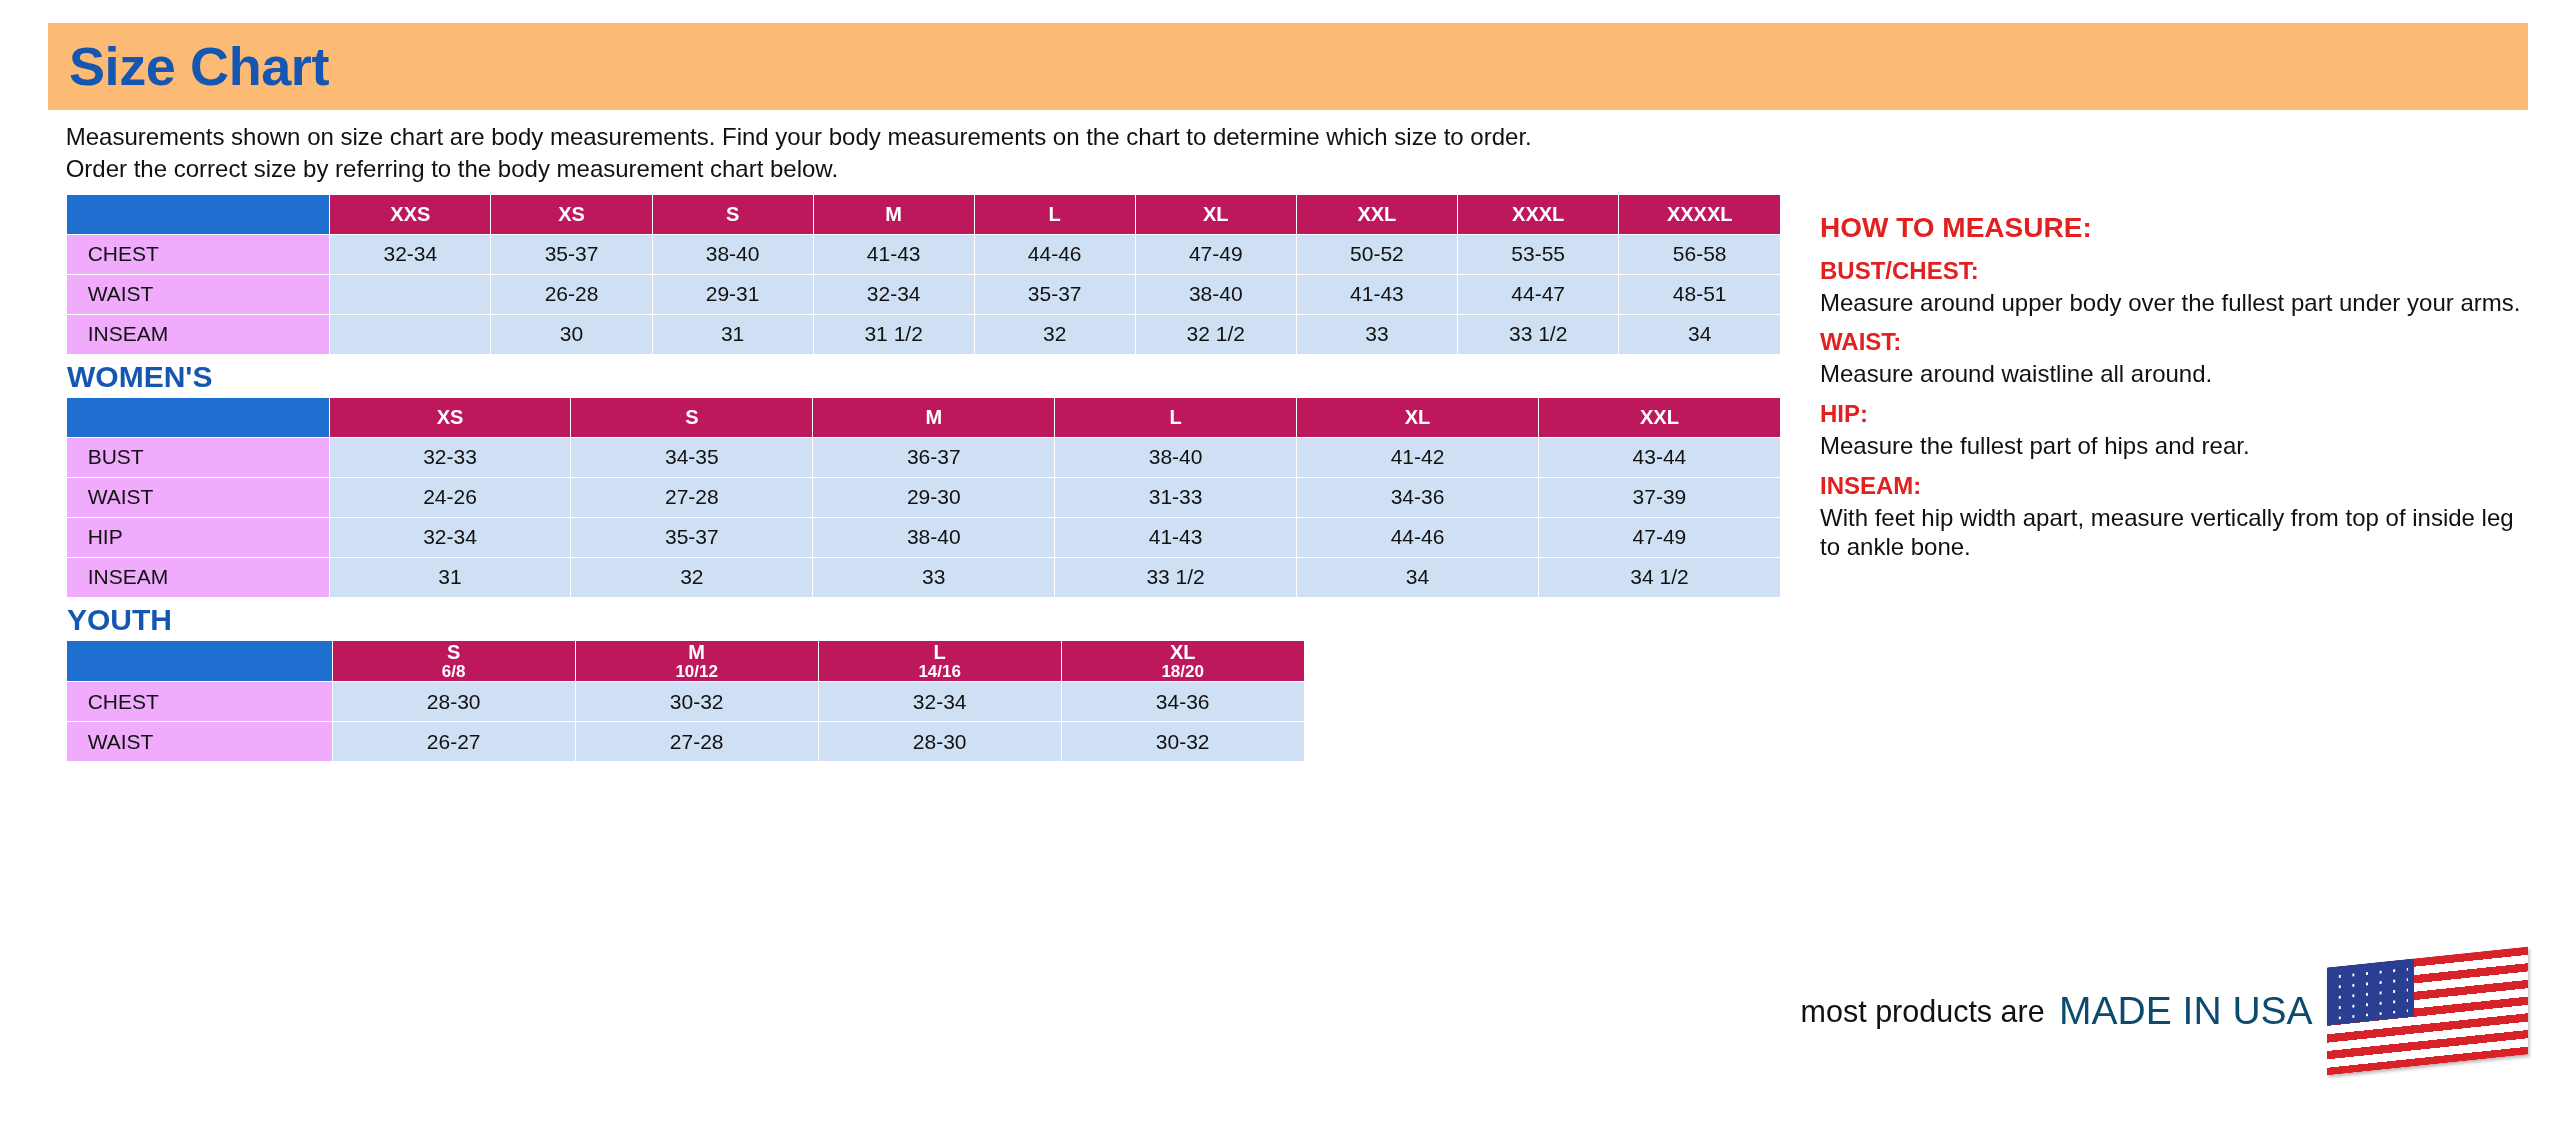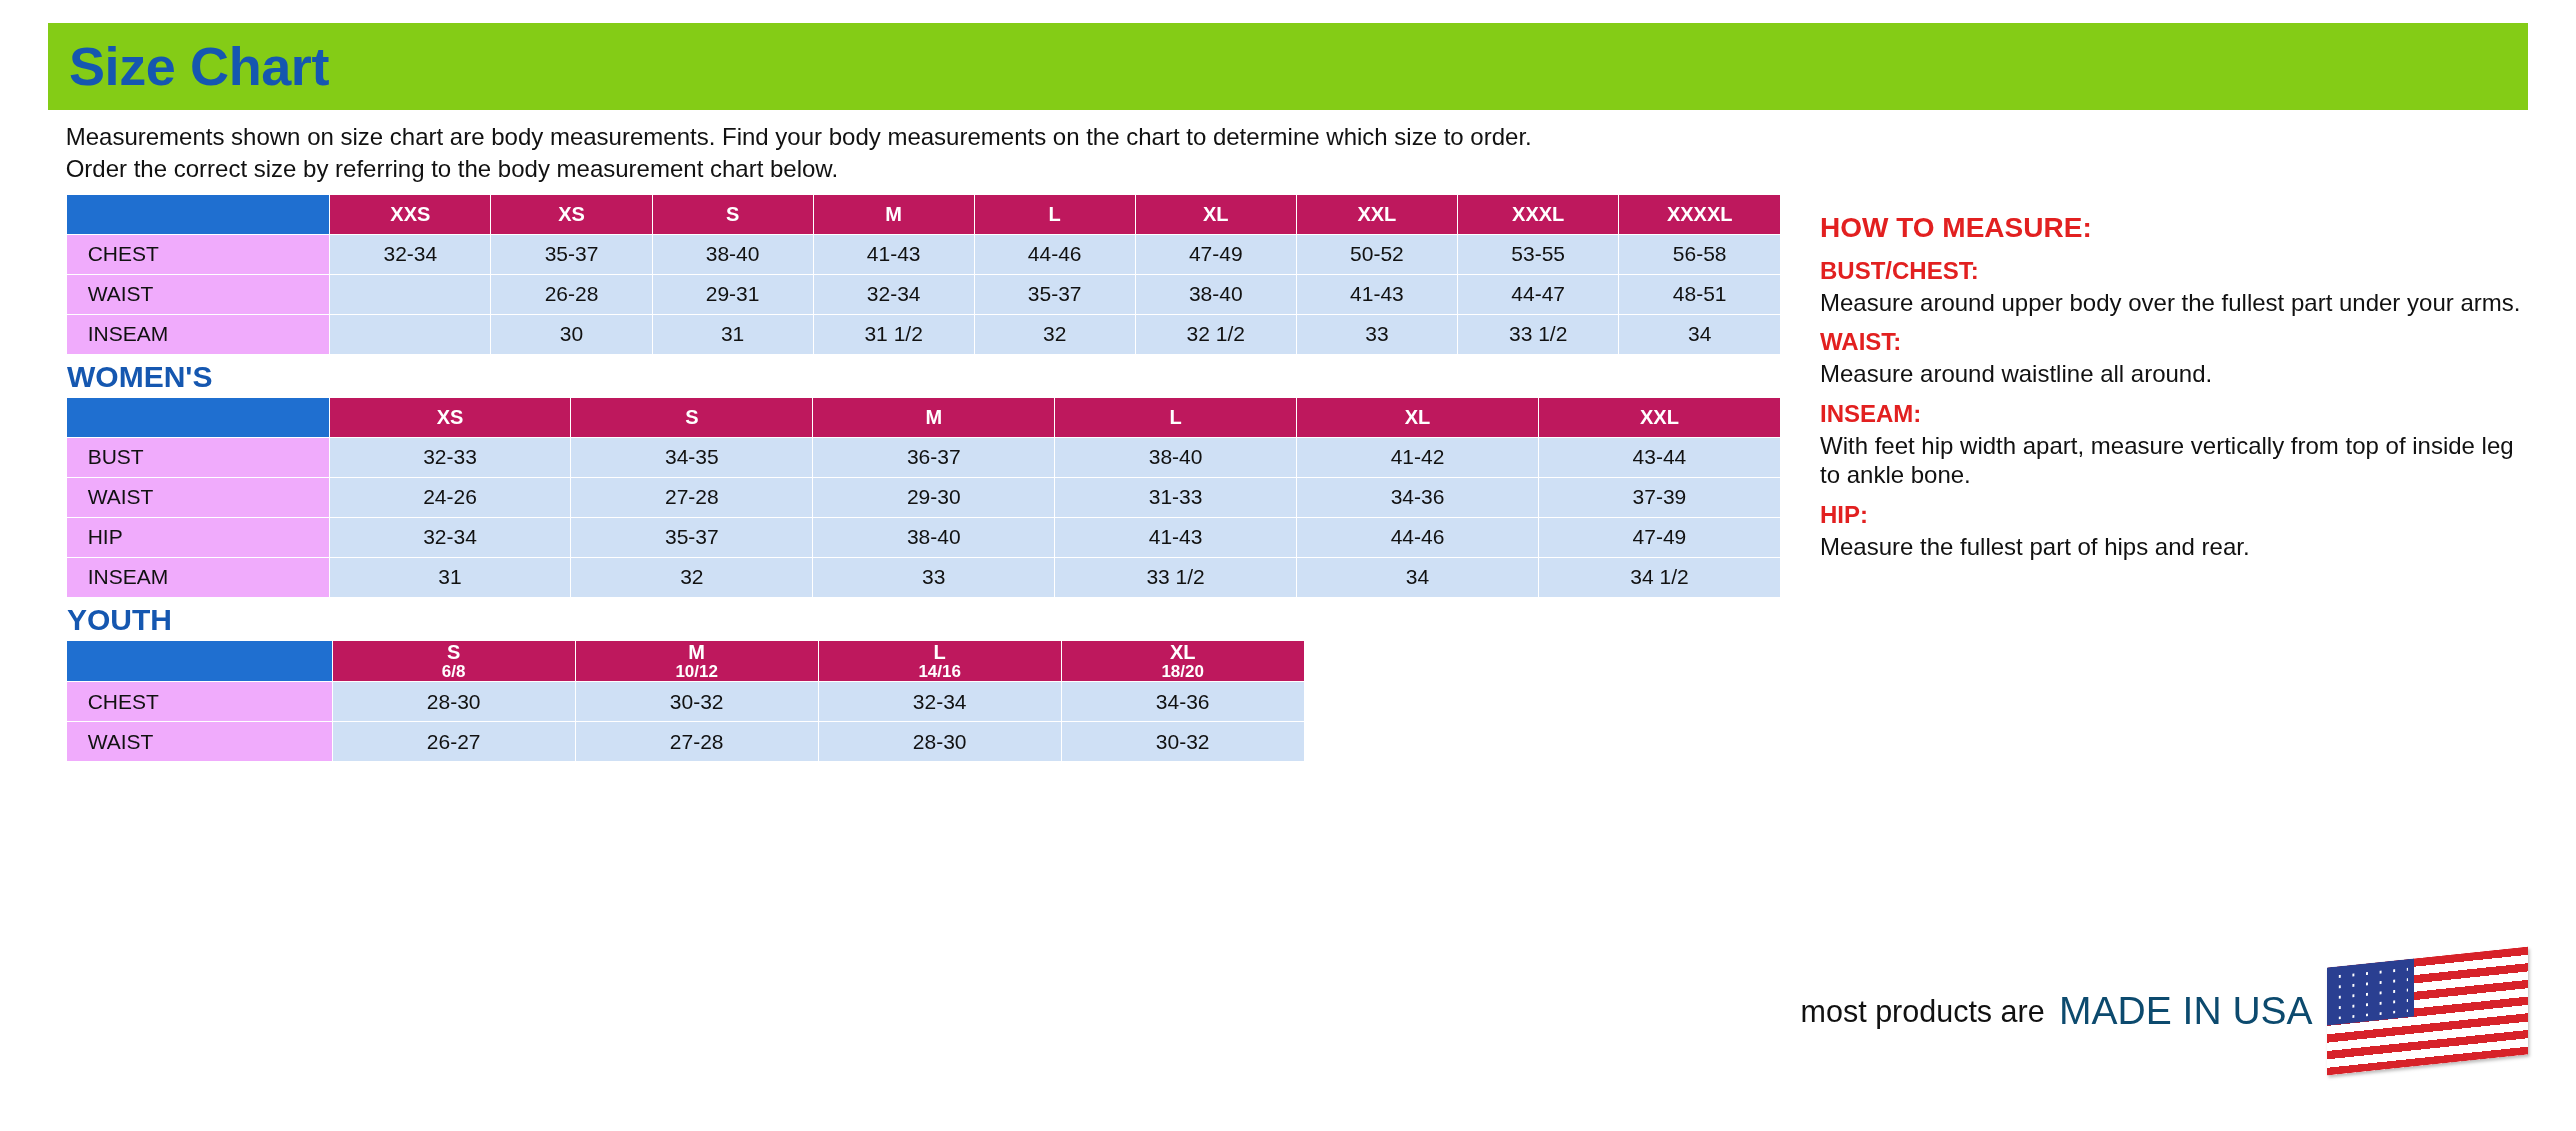--- a/index.html
+++ b/index.html
@@ -17,21 +17,21 @@
   .page {
     position: relative;
     width: 2576px;
     height: 1132px;
     box-sizing: border-box;
     padding: 22.5px 48px 0 48px;
   }
 
   
   .title-banner {
-    background: #84cc16;
+    background: #fdba74;
     height: 87px;
     display: flex;
     align-items: center;
     padding-left: 21px;
     box-sizing: border-box;
   }
   .title-banner h1 {
     margin: 0;
     color: #1557b0;
     font-size: 54px;
@@ -404,26 +404,26 @@
 
       <div>
         <div class="guide-term">BUST/CHEST:</div>
         <div class="guide-text">Measure around upper body over the fullest part under your arms.</div>
       </div>
       <div>
         <div class="guide-term">WAIST:</div>
         <div class="guide-text">Measure around waistline all around.</div>
       </div>
       <div>
+        <div class="guide-term">HIP:</div>
+        <div class="guide-text">Measure the fullest part of hips and rear.</div>
+      </div>
+      <div>
         <div class="guide-term">INSEAM:</div>
         <div class="guide-text">With feet hip width apart, measure vertically from top of inside leg to ankle bone.</div>
-      </div>
-      <div>
-        <div class="guide-term">HIP:</div>
-        <div class="guide-text">Measure the fullest part of hips and rear.</div>
       </div>
     </div>
 
   </div>
 
   <div class="footer-usa">
     <span class="small-txt">most products are</span>
     <span class="big-txt">MADE IN USA</span>
     <span class="flag">
       <span class="stripes"></span>

